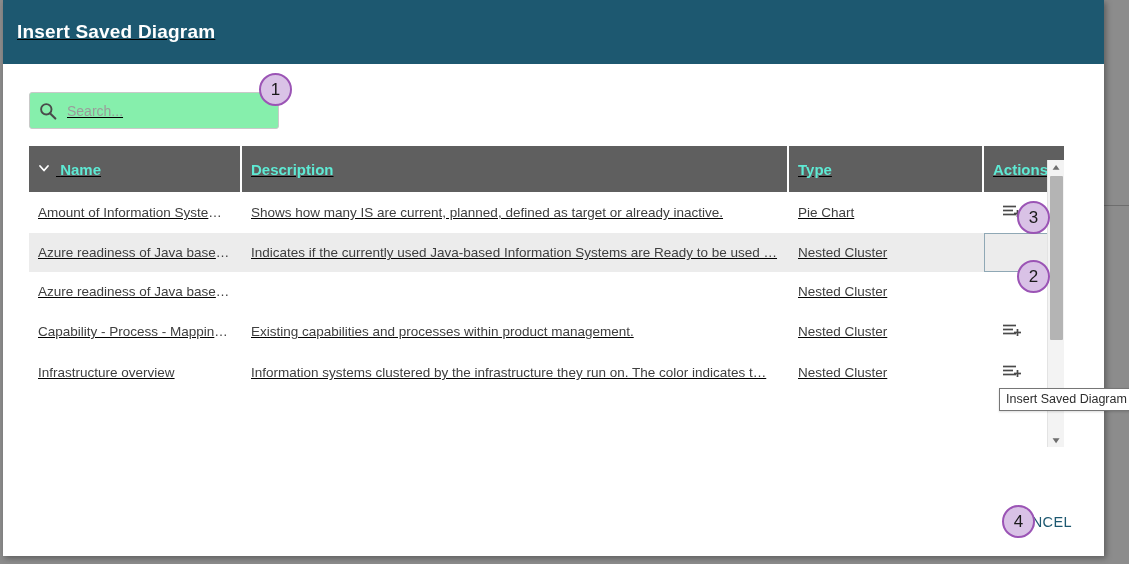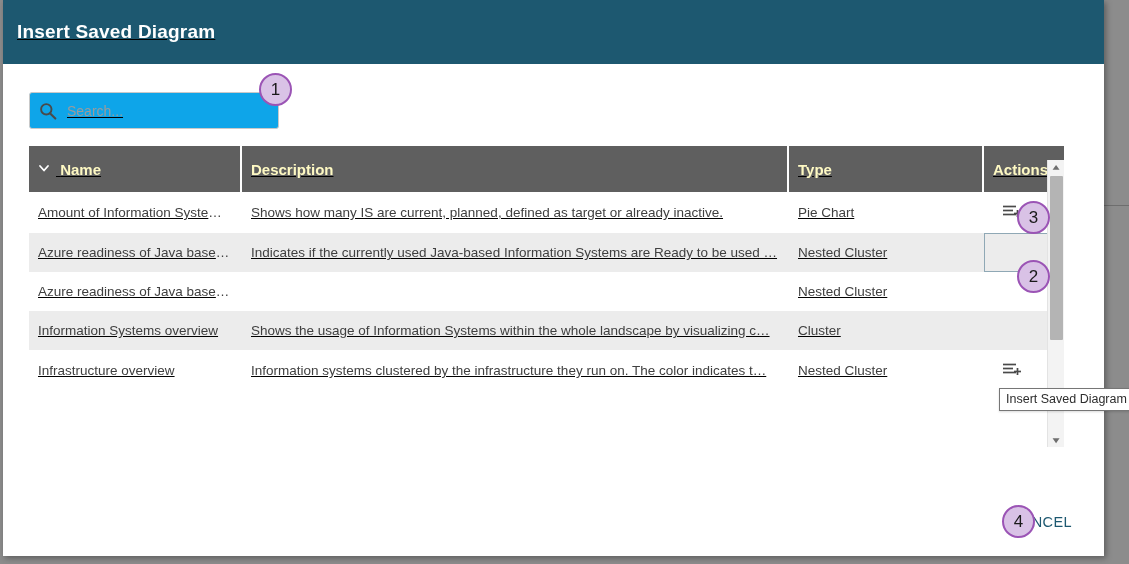--- a/index.html
+++ b/index.html
@@ -53,21 +53,21 @@
     margin-left: 4px;
     width: 250px; height: 37px;
   }
   .search-box {
     width: 100%; height: 100%;
     border: 1px solid #c9c9c9;
     border-radius: 3px;
     display: flex;
     align-items: center;
     padding-left: 9px;
-    background: #0ea5e9;
+    background: #86efac;
   }
   .search-icon { width: 18px; height: 18px; flex: 0 0 18px; }
   .search-input {
     border: none; outline: none;
     font-family: "Liberation Sans", sans-serif;
     font-size: 14px;
     color: #333;
     margin-left: 8px;
     width: 200px;
     background: transparent;
@@ -77,21 +77,21 @@
   
   .table {
     margin-top: 17px;
     width: 1035px;
     border-collapse: separate;
     border-spacing: 0;
     table-layout: fixed;
   }
   .table thead th {
     background: #5f5f5f;
-    color: #fef9c3;
+    color: #5eead4;
     font-size: 15px;
     font-weight: bold;
     text-align: left;
     height: 28px;
     padding: 14px 9px;
     border-right: 2px solid #ffffff;
     white-space: nowrap;
   }
   .table thead th:last-child { border-right: none; }
   .th-name { width: 213px; }
@@ -279,25 +279,31 @@
               <td>Indicates if the currently used Java-based Information Systems are Ready to be used …</td>
               <td>Nested Cluster</td>
               <td class="cell-actions focus-cell"></td>
             </tr>
             <tr class="odd">
               <td>Azure readiness of Java based…</td>
               <td></td>
               <td>Nested Cluster</td>
               <td class="cell-actions"></td>
             </tr>
-            <tr class="even">
-              <td>Information Systems overview</td>
-              <td>Shows the usage of Information Systems within the whole landscape by visualizing c…</td>
-              <td>Cluster</td>
-              <td class="cell-actions"></td>
+            <tr class="odd">
+              <td>Capability - Process - Mapping …</td>
+              <td>Existing capabilities and processes within product management.</td>
+              <td>Nested Cluster</td>
+              <td class="cell-actions"><span class="action-icon"><svg viewBox="0 0 20 14" width="20" height="14">
+                    <line x1="1" y1="2.5" x2="14" y2="2.5" stroke="#4a4a4a" stroke-width="1.7"></line>
+                    <line x1="1" y1="6.5" x2="11" y2="6.5" stroke="#4a4a4a" stroke-width="1.7"></line>
+                    <line x1="1" y1="10.5" x2="14" y2="10.5" stroke="#4a4a4a" stroke-width="1.7"></line>
+                    <line x1="15.5" y1="6" x2="15.5" y2="13" stroke="#4a4a4a" stroke-width="1.7"></line>
+                    <line x1="12" y1="9.5" x2="19" y2="9.5" stroke="#4a4a4a" stroke-width="1.7"></line>
+                  </svg></span></td>
             </tr>
             <tr class="odd">
               <td>Infrastructure overview</td>
               <td>Information systems clustered by the infrastructure they run on. The color indicates t…</td>
               <td>Nested Cluster</td>
               <td class="cell-actions"><span class="action-icon"><svg viewBox="0 0 20 14" width="20" height="14">
                     <line x1="1" y1="2.5" x2="14" y2="2.5" stroke="#4a4a4a" stroke-width="1.7"></line>
                     <line x1="1" y1="6.5" x2="11" y2="6.5" stroke="#4a4a4a" stroke-width="1.7"></line>
                     <line x1="1" y1="10.5" x2="14" y2="10.5" stroke="#4a4a4a" stroke-width="1.7"></line>
                     <line x1="15.5" y1="6" x2="15.5" y2="13" stroke="#4a4a4a" stroke-width="1.7"></line>

